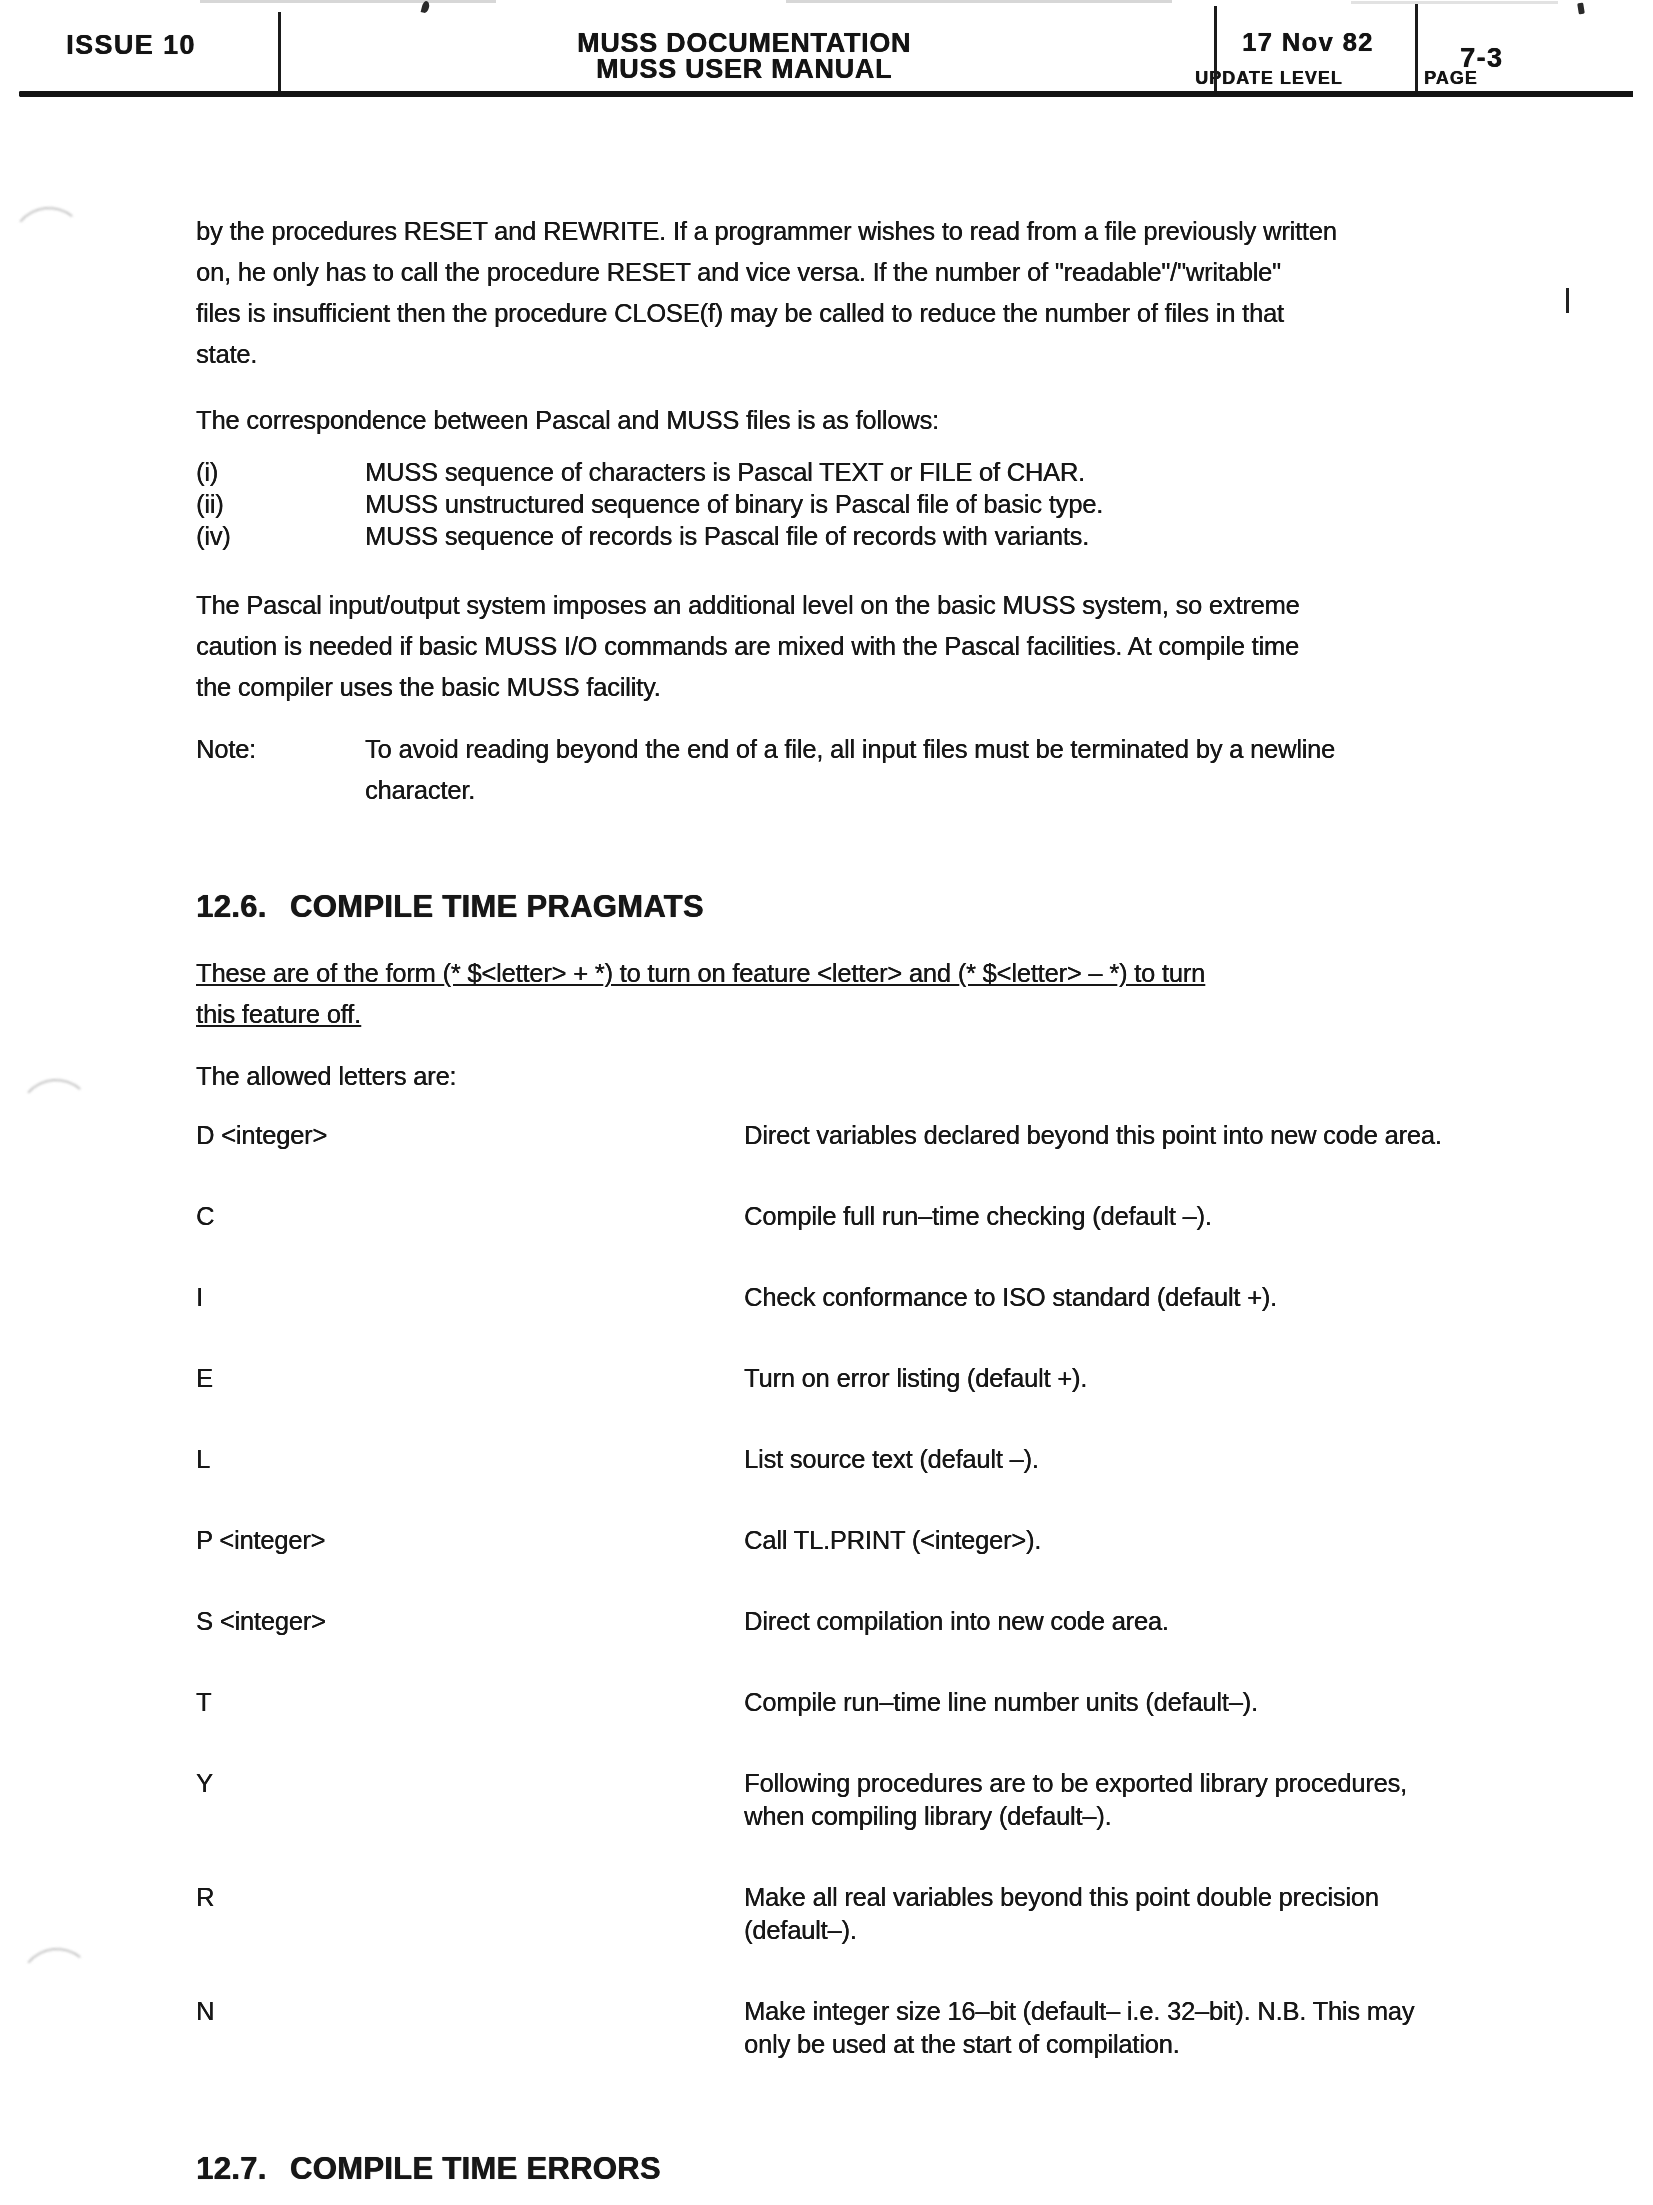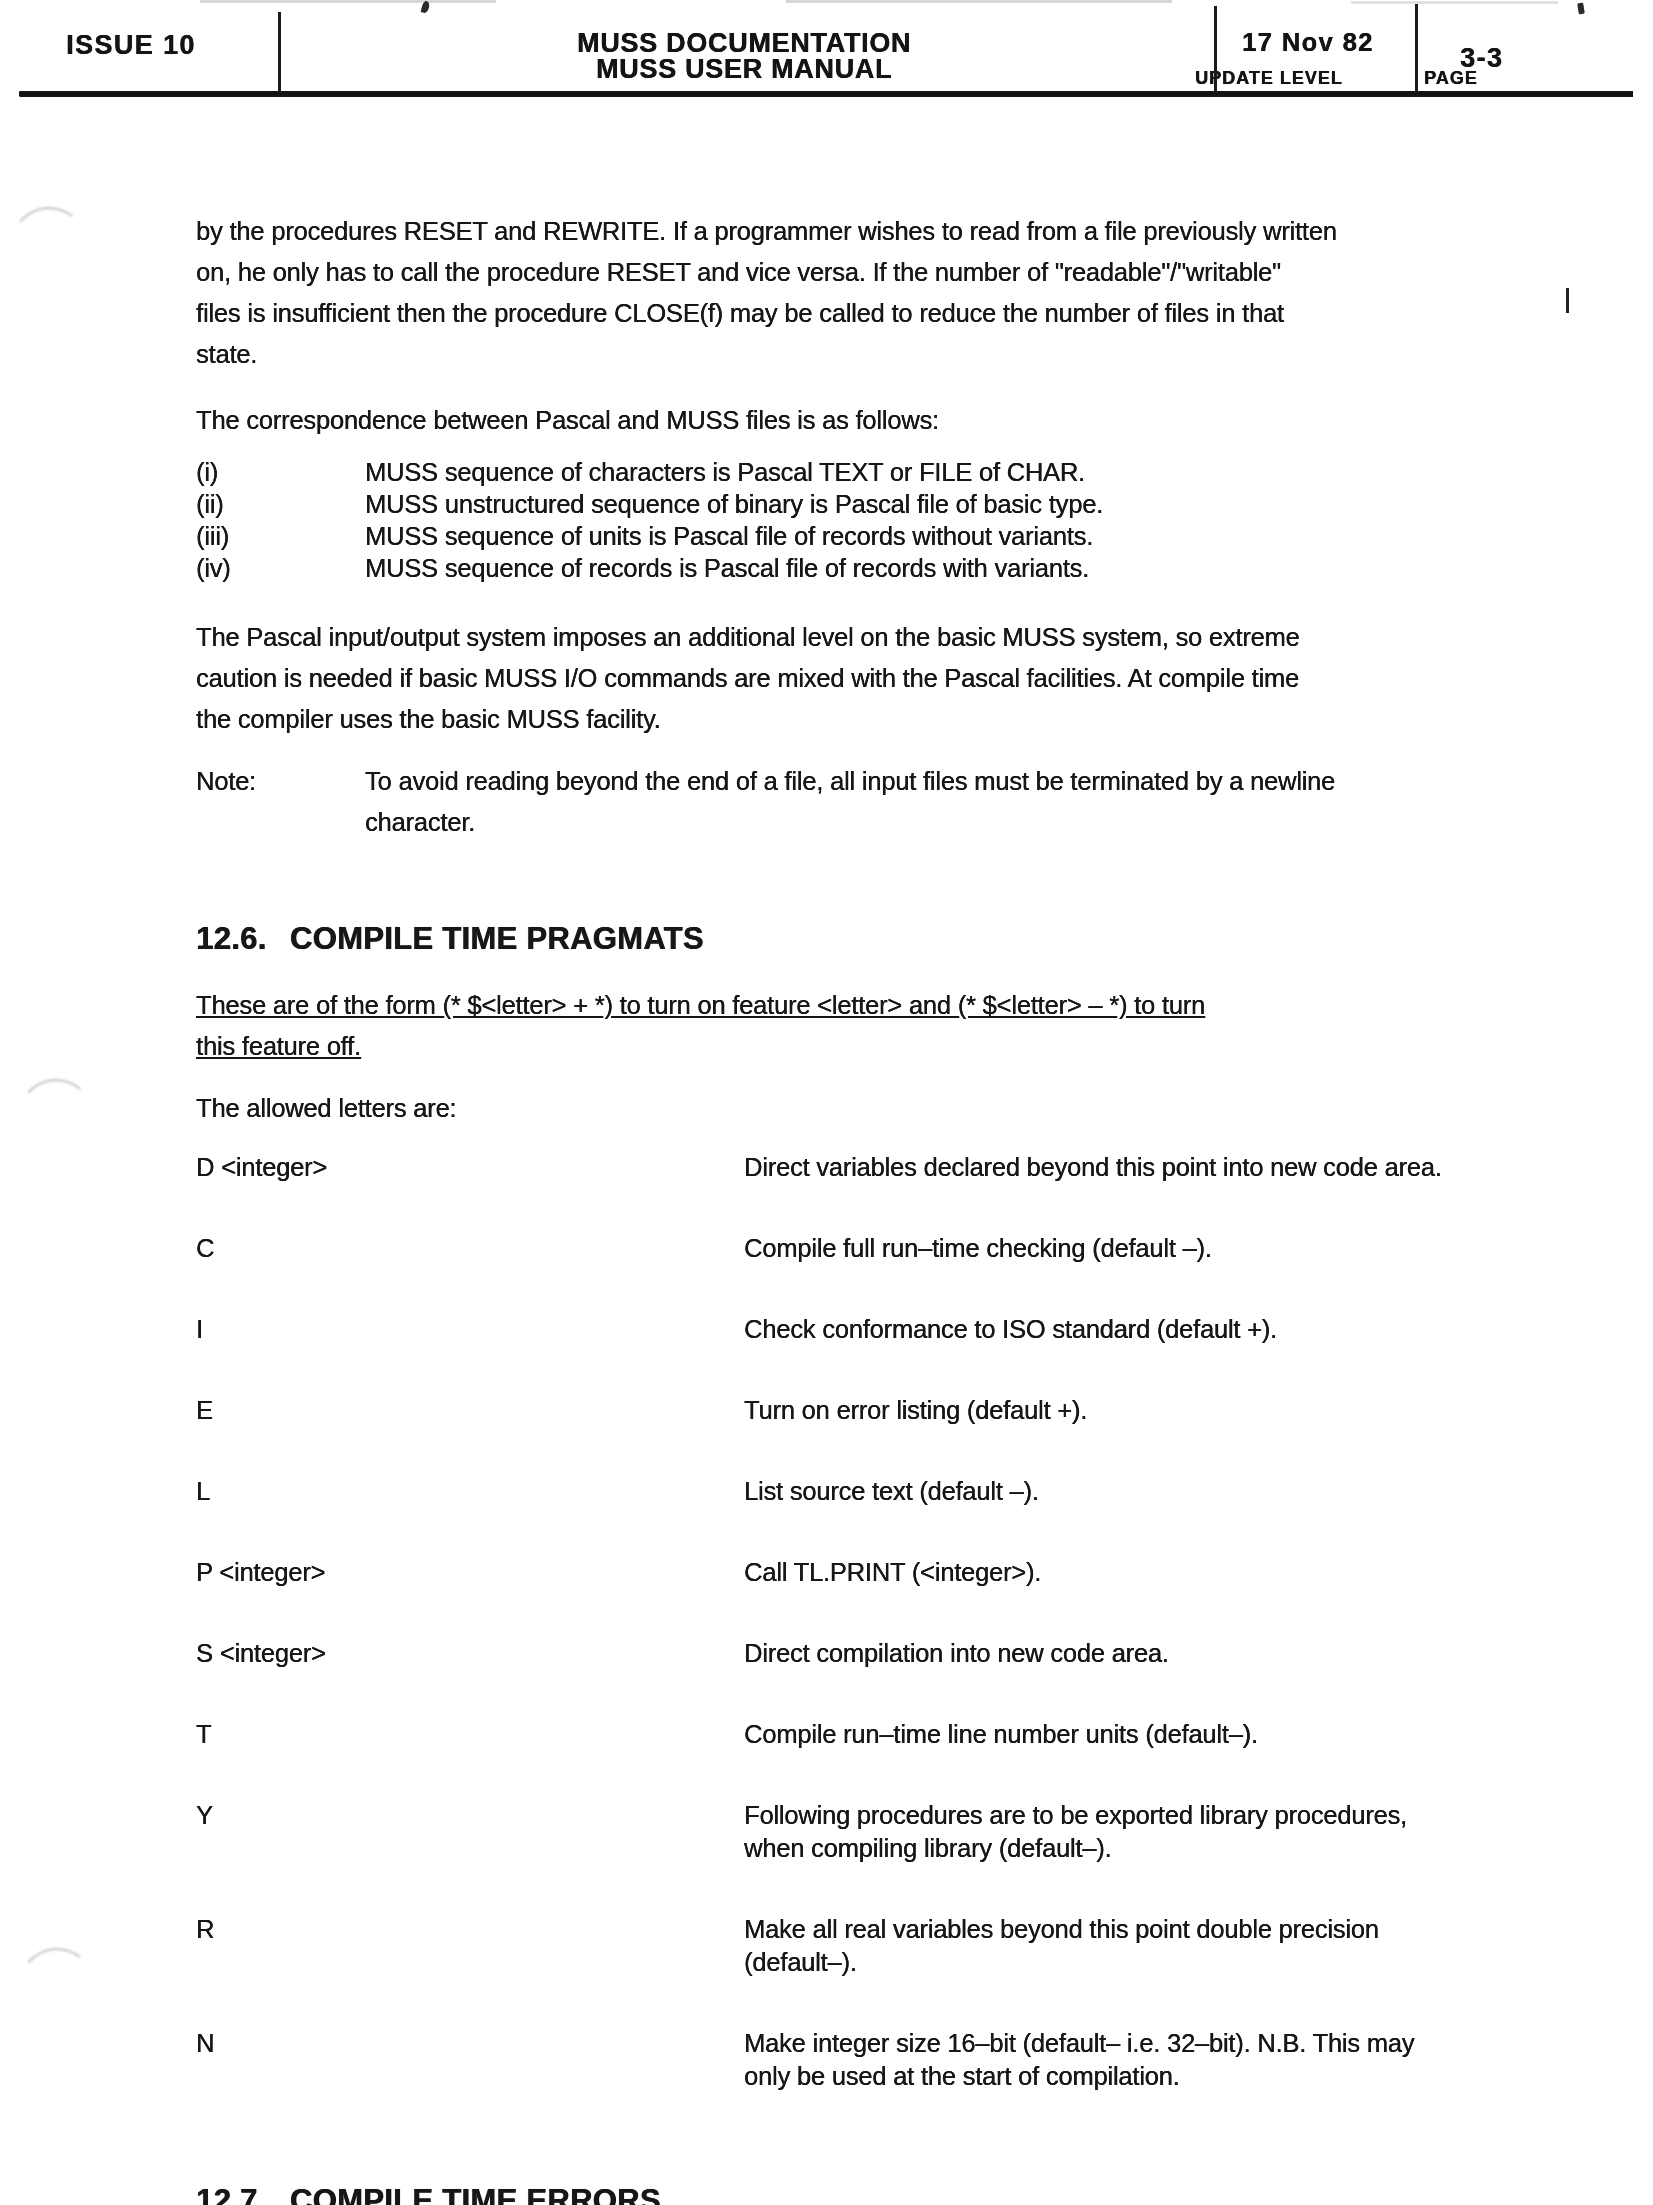--- a/index.html
+++ b/index.html
@@ -75,21 +75,21 @@
 <div class="page">
 
   <div>
     <span class="hdr-text issue-label">ISSUE 10</span>
     <div class="hdr-text doc-title">
       <div>MUSS DOCUMENTATION</div>
       <div>MUSS USER MANUAL</div>
     </div>
     <span class="hdr-text update-date">17 Nov 82</span>
     <span class="hdr-text update-label">UPDATE LEVEL</span>
-    <span class="hdr-text page-number">3-3</span>
+    <span class="hdr-text page-number">7-3</span>
     <span class="hdr-text page-label">PAGE</span>
     <div class="vrule vrule-1"></div>
     <div class="vrule vrule-2"></div>
     <div class="vrule vrule-3"></div>
     <div class="header-rule"></div>
   </div>
 
   <div class="streak streak-1"></div>
   <div class="streak streak-2"></div>
   <div class="streak streak-3"></div>
@@ -110,24 +110,20 @@
     <div class="para-2">The correspondence between Pascal and MUSS files is as follows:</div>
 
     <div class="file-list">
       <div class="file-list-row">
         <span>(i)</span>
         <span>MUSS sequence of characters is Pascal TEXT or FILE of CHAR.</span>
       </div>
       <div class="file-list-row">
         <span>(ii)</span>
         <span>MUSS unstructured sequence of binary is Pascal file of basic type.</span>
-      </div>
-      <div class="file-list-row">
-        <span>(iii)</span>
-        <span>MUSS sequence of units is Pascal file of records without variants.</span>
       </div>
       <div class="file-list-row">
         <span>(iv)</span>
         <span>MUSS sequence of records is Pascal file of records with variants.</span>
       </div>
     </div>
 
     <div class="para-3 pre">The Pascal input/output system imposes an additional level on the basic MUSS system, so extreme
 caution is needed if basic MUSS I/O commands are mixed with the Pascal facilities. At compile time
 the compiler uses the basic MUSS facility.</div>

